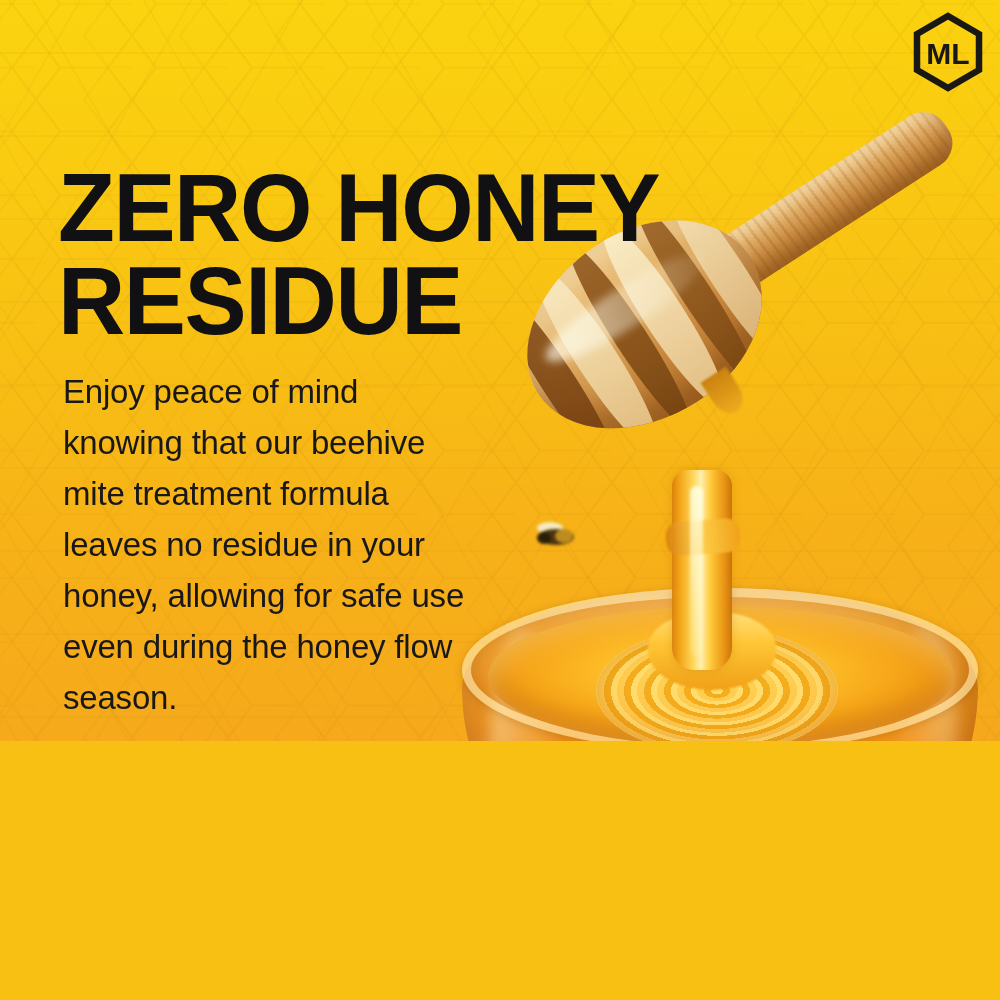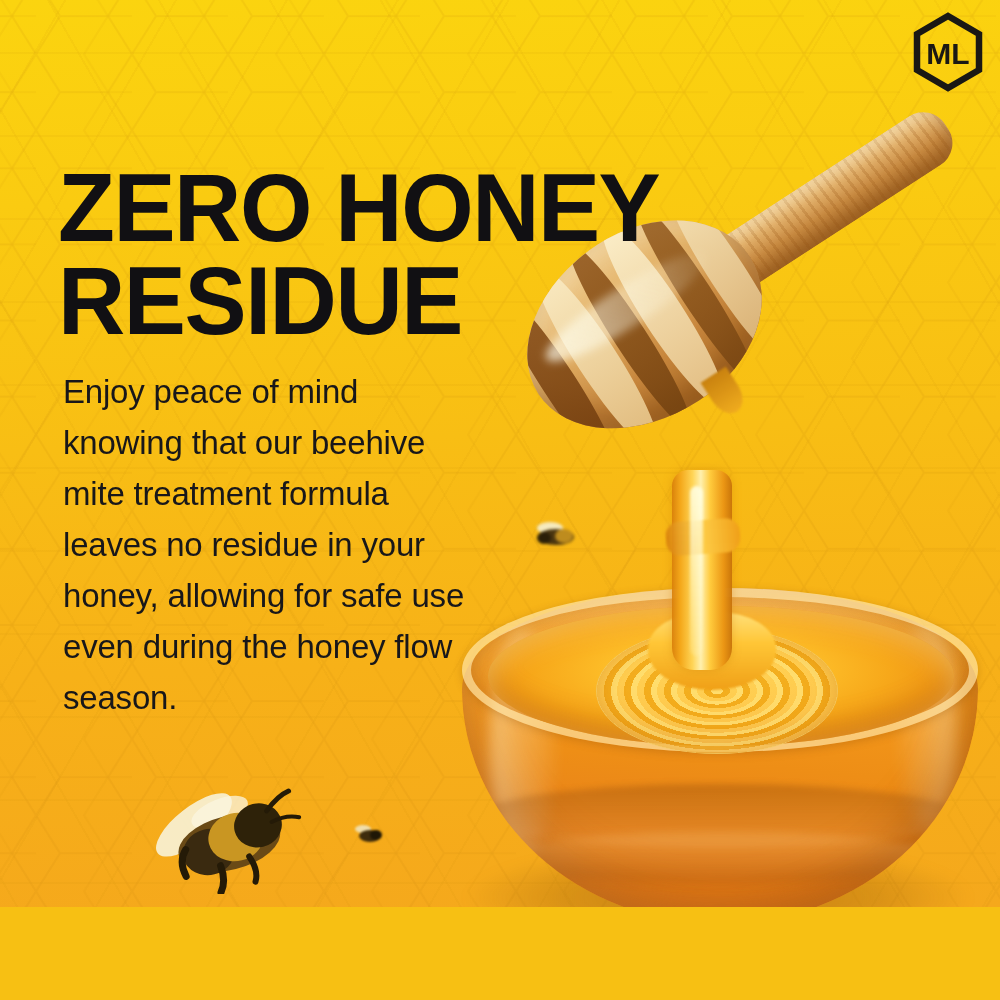--- a/index.html
+++ b/index.html
@@ -2,21 +2,21 @@
 <html><head>
 <meta charset="utf-8">
 <style>
   html,body{margin:0;padding:0;}
   body{
     width:1000px;height:1000px;overflow:hidden;
     font-family:"Liberation Sans",sans-serif;
     background:#F7C013;
   }
   .canvas{
-    position:relative;width:1000px;height:907px;overflow:hidden;
+    position:relative;width:1000px;height:741px;overflow:hidden;
     background:linear-gradient(178deg,#FBD40F 0%,#FACB11 22%,#F8BE14 48%,#F7B118 72%,#F5A81C 100%);
   }
   
   .honeycomb{
     position:absolute;inset:-60px;
     background-image:
       repeating-linear-gradient(60deg, rgba(198,140,10,.16) 0 2px, transparent 2px 96px),
       repeating-linear-gradient(-60deg, rgba(198,140,10,.16) 0 2px, transparent 2px 96px),
       repeating-linear-gradient(0deg, rgba(198,140,10,.15) 0 2px, transparent 2px 83px);
     opacity:.55;

